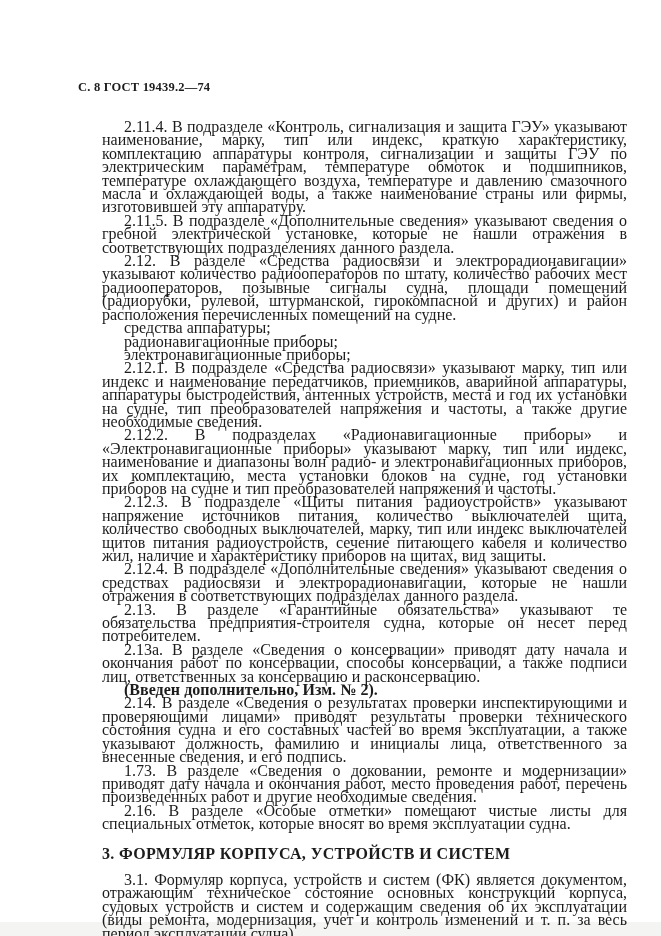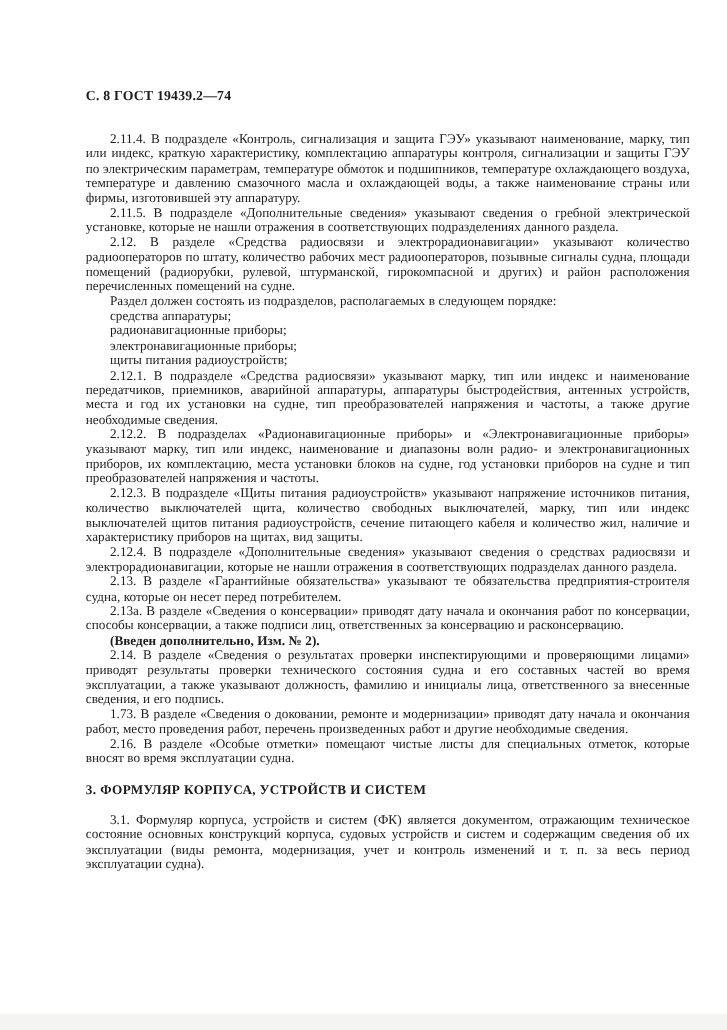--- a/index.html
+++ b/index.html
@@ -16,24 +16,25 @@
     color: #1c1c1c;
     padding: 80px 34px 40px 78px;
   }
   .doc-header {
     font-weight: bold;
     font-size: 12.5px;
     letter-spacing: 0.2px;
     margin-bottom: 25px;
   }
   .doc-body p.para {
-    font-size: 12px;
+    font-size: 16px;
     line-height: 13.4px;
     text-align: justify;
     word-spacing: 0.2px;
+    margin-left: 24px;
   }
   p.indent { text-indent: 22px; }
   p.list   { padding-left: 22px; text-align: left; }
   p.bold   { font-weight: bold; text-indent: 22px; text-align: left; }
   p.heading {
     font-weight: bold;
     text-align: center;
     text-indent: 0;
     font-size: 12.6px;
     margin: 16px 0 13px 0;
@@ -43,25 +44,23 @@
 </style>
 </head>
 <body>
 
 <div class="page">
   <div class="doc-header">С. 8 ГОСТ 19439.2—74</div>
   <div class="doc-body">
       <p class="para indent">2.11.4. В подразделе «Контроль, сигнализация и защита ГЭУ» указывают наименование, марку, тип или индекс, краткую характеристику, комплектацию аппаратуры контроля, сигнализации и защиты ГЭУ по электрическим параметрам, температуре обмоток и подшипников, температуре охлаждающего воздуха, температуре и давлению смазочного масла и охлаждающей воды, а также наименование страны или фирмы, изготовившей эту аппаратуру.</p>
       <p class="para indent">2.11.5. В подразделе «Дополнительные сведения» указывают сведения о гребной электрической установке, которые не нашли отражения в соответствующих подразделениях данного раздела.</p>
       <p class="para indent">2.12. В разделе «Средства радиосвязи и электрорадионавигации» указывают количество радиооператоров по штату, количество рабочих мест радиооператоров, позывные сигналы судна, площади помещений (радиорубки, рулевой, штурманской, гирокомпасной и других) и район расположения перечисленных помещений на судне.</p>
-      <p class="para indent">Раздел должен состоять из подразделов, располагаемых в следующем порядке:</p>
       <p class="para list">средства аппаратуры;</p>
       <p class="para list">радионавигационные приборы;</p>
       <p class="para list">электронавигационные приборы;</p>
-      <p class="para list">щиты питания радиоустройств;</p>
       <p class="para indent">2.12.1. В подразделе «Средства радиосвязи» указывают марку, тип или индекс и наименование передатчиков, приемников, аварийной аппаратуры, аппаратуры быстродействия, антенных устройств, места и год их установки на судне, тип преобразователей напряжения и частоты, а также другие необходимые сведения.</p>
       <p class="para indent">2.12.2. В подразделах «Радионавигационные приборы» и «Электронавигационные приборы» указывают марку, тип или индекс, наименование и диапазоны волн радио- и электронавигационных приборов, их комплектацию, места установки блоков на судне, год установки приборов на судне и тип преобразователей напряжения и частоты.</p>
       <p class="para indent">2.12.3. В подразделе «Щиты питания радиоустройств» указывают напряжение источников питания, количество выключателей щита, количество свободных выключателей, марку, тип или индекс выключателей щитов питания радиоустройств, сечение питающего кабеля и количество жил, наличие и характеристику приборов на щитах, вид защиты.</p>
       <p class="para indent">2.12.4. В подразделе «Дополнительные сведения» указывают сведения о средствах радиосвязи и электрорадионавигации, которые не нашли отражения в соответствующих подразделах данного раздела.</p>
       <p class="para indent">2.13. В разделе «Гарантийные обязательства» указывают те обязательства предприятия-строителя судна, которые он несет перед потребителем.</p>
       <p class="para indent">2.13а. В разделе «Сведения о консервации» приводят дату начала и окончания работ по консервации, способы консервации, а также подписи лиц, ответственных за консервацию и расконсервацию.</p>
       <p class="para bold">(Введен дополнительно, Изм. № 2).</p>
       <p class="para indent">2.14. В разделе «Сведения о результатах проверки инспектирующими и проверяющими лицами» приводят результаты проверки технического состояния судна и его составных частей во время эксплуатации, а также указывают должность, фамилию и инициалы лица, ответственного за внесенные сведения, и его подпись.</p>
       <p class="para indent">1.73. В разделе «Сведения о доковании, ремонте и модернизации» приводят дату начала и окончания работ, место проведения работ, перечень произведенных работ и другие необходимые сведения.</p>
       <p class="para indent">2.16. В разделе «Особые отметки» помещают чистые листы для специальных отметок, которые вносят во время эксплуатации судна.</p>

